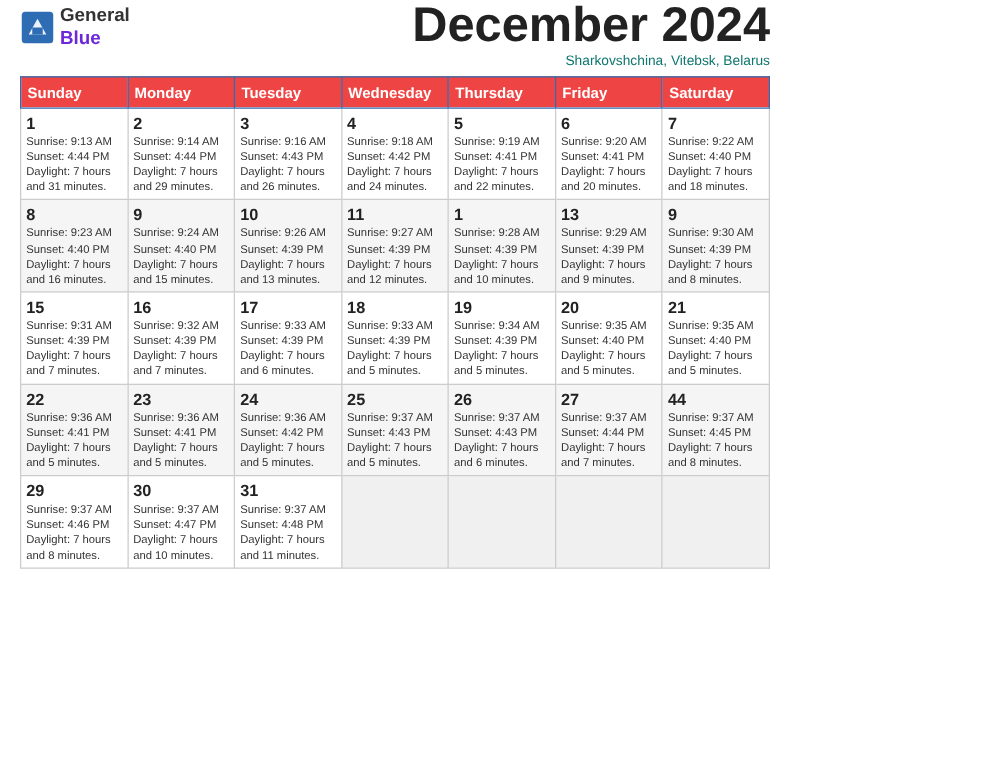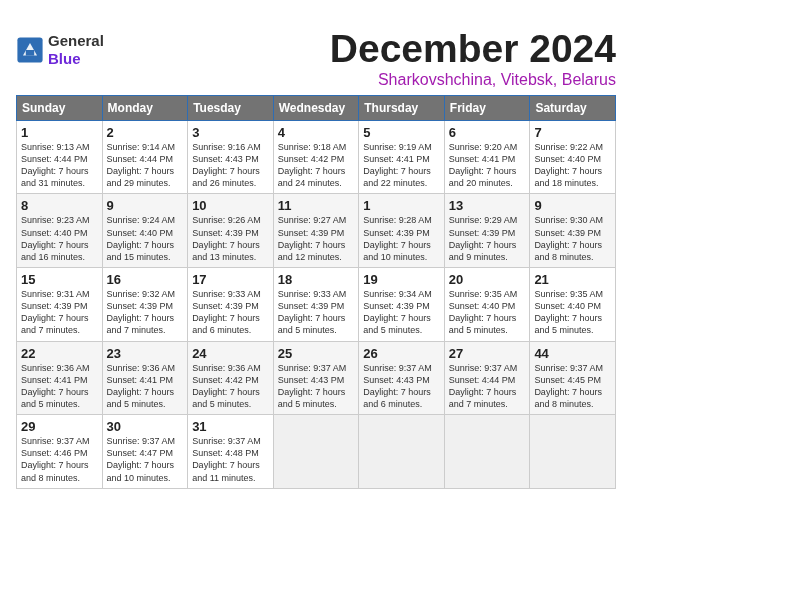--- a/index.html
+++ b/index.html
@@ -5,21 +5,21 @@
     * { margin: 0; padding: 0; box-sizing: border-box; }
     body {
       font-family: Arial, sans-serif;
       background: #fff;
       width: 792px;
       height: 612px;
       overflow: hidden;
     }
     .container {
       width: 632px;
-      padding: 28px 16px 8px 16px;
+      padding: 0 16px 8px 16px;
     }
     .header-row {
       display: flex;
       align-items: flex-start;
       justify-content: space-between;
       margin-bottom: 6px;
     }
     .logo {
       display: flex;
       align-items: center;
@@ -40,31 +40,31 @@
     .title-block {
       text-align: right;
     }
     .title-block h1 {
       font-size: 39px;
       font-weight: bold;
       color: #222;
       line-height: 1.1;
     }
     .title-block h2 {
-      font-size: 16px;
+      font-size: 11px;
       font-weight: normal;
-      color: #a21caf;
+      color: #0f766e;
     }
     table {
       width: 100%;
       border-collapse: collapse;
       table-layout: fixed;
     }
     thead tr th {
-      background: #737373;
+      background: #ef4444;
       color: #fff;
       font-size: 12px;
       font-weight: bold;
       text-align: left;
       padding: 5px 5px;
       border: 1px solid #2e6db4;
       margin-top: 48px;
     }
     tbody tr td {
       border: 1px solid #ccc;

